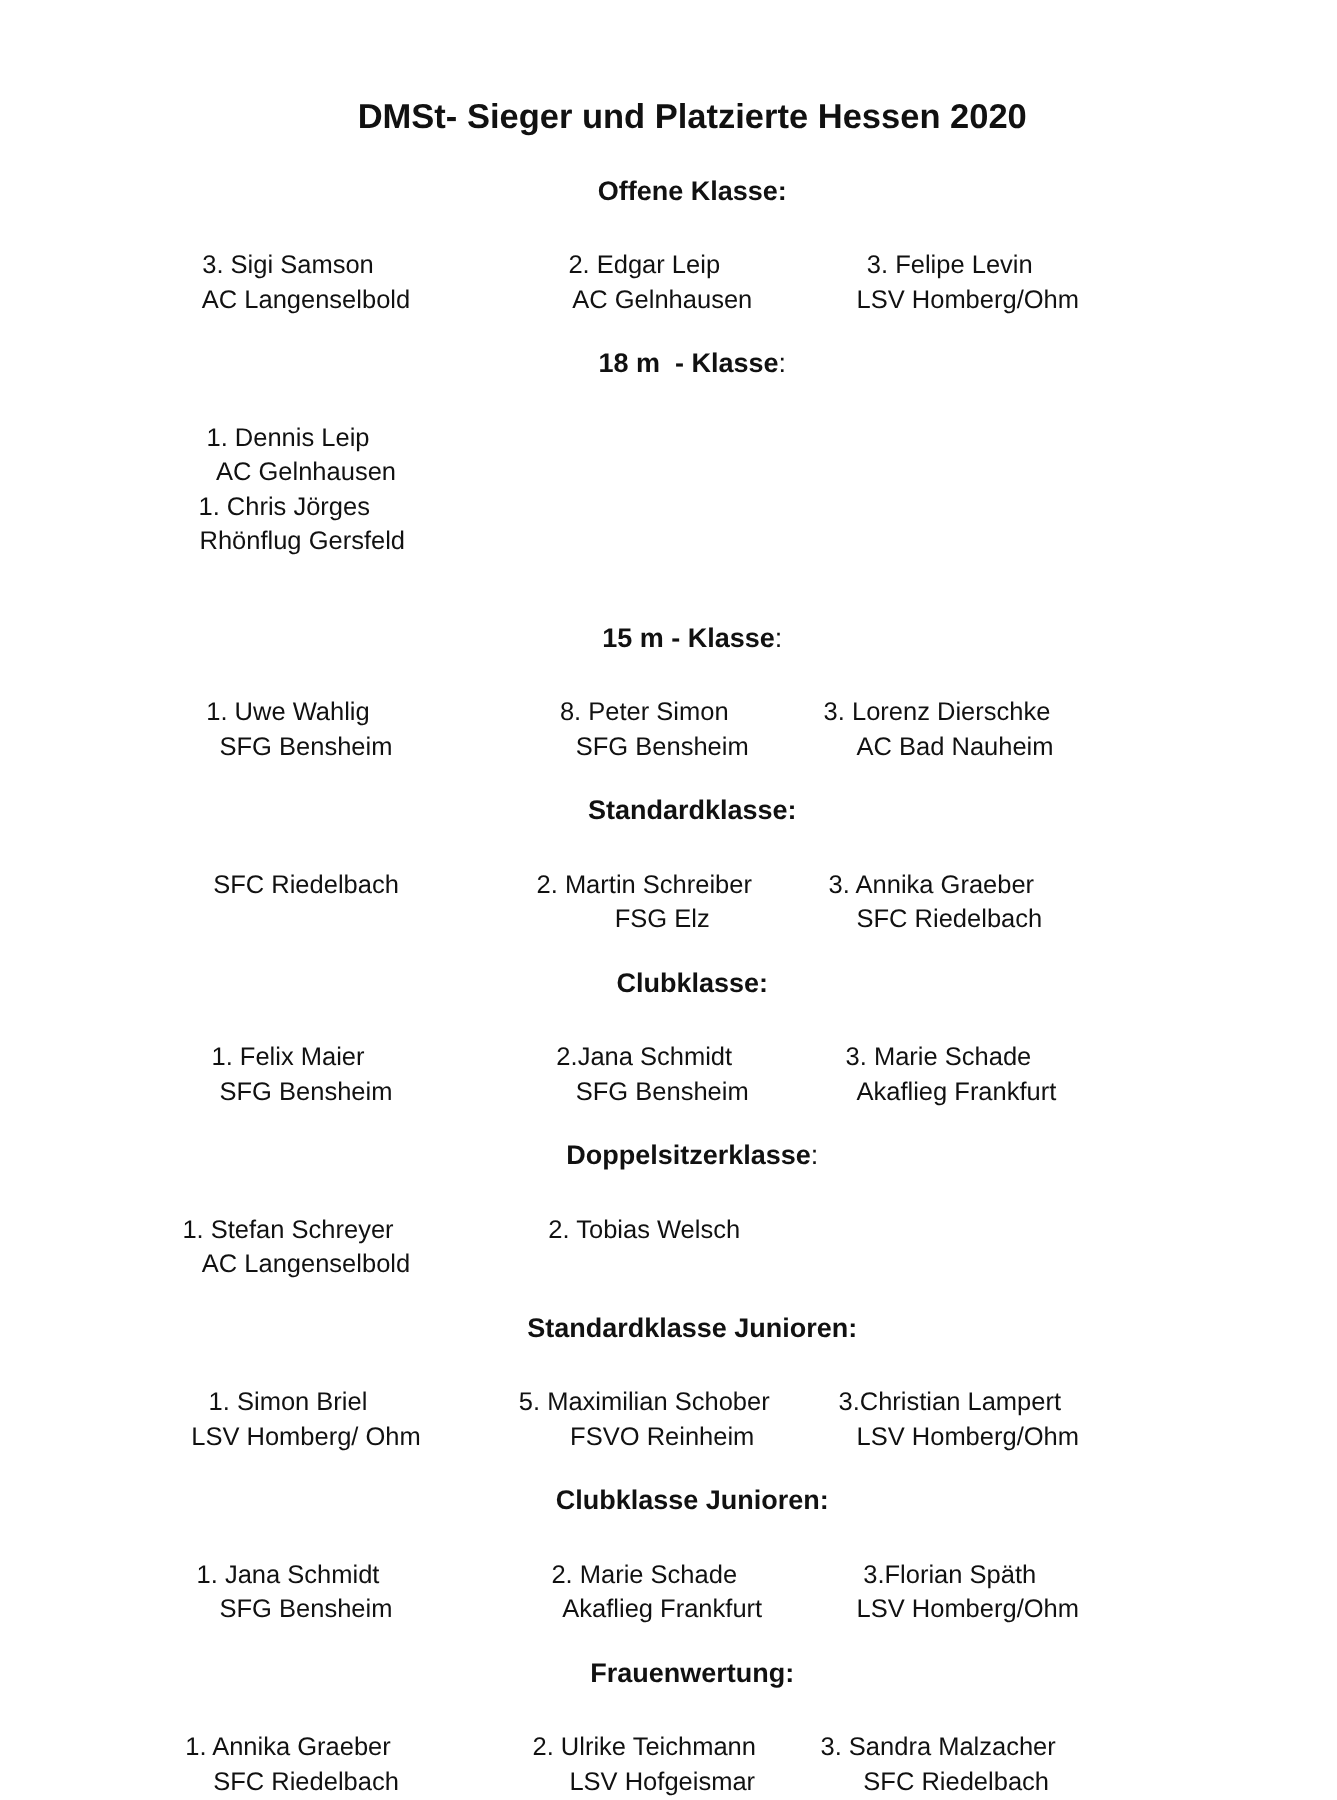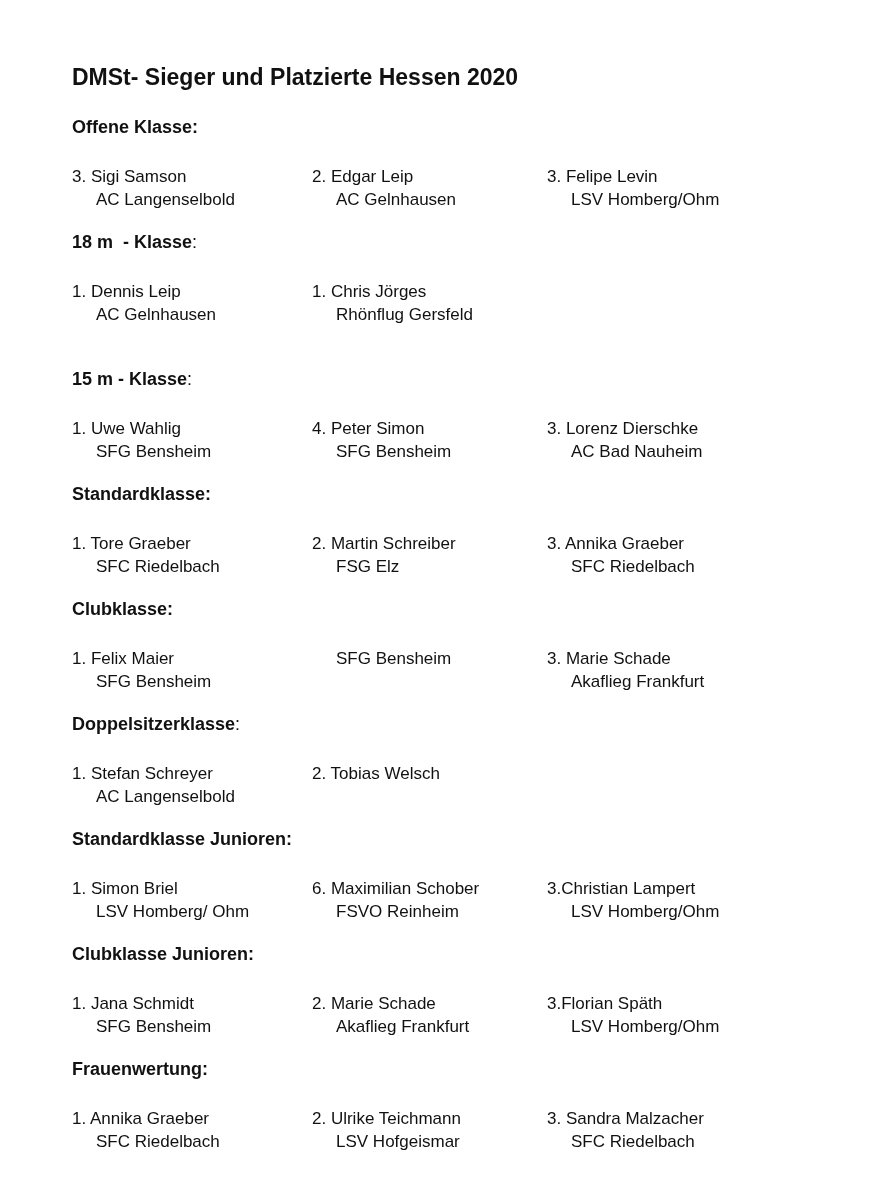--- a/index.html
+++ b/index.html
@@ -13,20 +13,21 @@
     overflow: hidden;
     color: #111111;
     font-family: "Liberation Sans", sans-serif;
   }
   .page {
     box-sizing: border-box;
     width: 891px;
     height: 900px;
     padding: 64px 40px 0 72px;
     background: #ffffff;
+    text-align: center;
   }
   .title {
     font-size: 23px;
     line-height: 27px;
     font-weight: bold;
     margin: 0 0 26px 0;
     white-space: pre-wrap;
   }
   .section-heading {
     font-size: 18px;
@@ -36,20 +37,21 @@
   }
   .section-heading .suffix {
     font-weight: normal;
   }
   .row {
     display: flex;
     margin: 27px 0 21px 0;
   }
   .section.extra-gap .row {
     margin-bottom: 43px;
+    flex-direction: column;
   }
   .entry {
     font-size: 17px;
     line-height: 23px;
     white-space: pre-wrap;
   }
   .entry.col-0 { width: 240px; }
   .entry.col-1 { width: 235px; }
   .entry.col-2 { width: auto; }
   .club {
@@ -74,52 +76,52 @@
         <div class="section-heading"><span>18 m  - Klasse</span><span class="suffix">:</span></div>
         <div class="row">
           <div class="entry col-0"><div class="name">1. Dennis Leip</div><div class="club">AC Gelnhausen</div></div>
           <div class="entry col-1"><div class="name">1. Chris Jörges</div><div class="club">Rhönflug Gersfeld</div></div>
         </div>
       </div>
       <div class="section">
         <div class="section-heading"><span>15 m - Klasse</span><span class="suffix">:</span></div>
         <div class="row">
           <div class="entry col-0"><div class="name">1. Uwe Wahlig</div><div class="club">SFG Bensheim</div></div>
-          <div class="entry col-1"><div class="name">4. Peter Simon</div><div class="club">SFG Bensheim</div></div>
+          <div class="entry col-1"><div class="name">8. Peter Simon</div><div class="club">SFG Bensheim</div></div>
           <div class="entry col-2"><div class="name">3. Lorenz Dierschke</div><div class="club">AC Bad Nauheim</div></div>
         </div>
       </div>
       <div class="section">
         <div class="section-heading"><span>Standardklasse:</span><span class="suffix"></span></div>
         <div class="row">
-          <div class="entry col-0"><div class="name">1. Tore Graeber</div><div class="club">SFC Riedelbach</div></div>
+          <div class="entry col-0"><div class="club">SFC Riedelbach</div></div>
           <div class="entry col-1"><div class="name">2. Martin Schreiber</div><div class="club">FSG Elz</div></div>
           <div class="entry col-2"><div class="name">3. Annika Graeber</div><div class="club">SFC Riedelbach</div></div>
         </div>
       </div>
       <div class="section">
         <div class="section-heading"><span>Clubklasse:</span><span class="suffix"></span></div>
         <div class="row">
           <div class="entry col-0"><div class="name">1. Felix Maier</div><div class="club">SFG Bensheim</div></div>
-          <div class="entry col-1"><div class="club">SFG Bensheim</div></div>
+          <div class="entry col-1"><div class="name">2.Jana Schmidt</div><div class="club">SFG Bensheim</div></div>
           <div class="entry col-2"><div class="name">3. Marie Schade</div><div class="club">Akaflieg Frankfurt</div></div>
         </div>
       </div>
       <div class="section">
         <div class="section-heading"><span>Doppelsitzerklasse</span><span class="suffix">:</span></div>
         <div class="row">
           <div class="entry col-0"><div class="name">1. Stefan Schreyer</div><div class="club">AC Langenselbold</div></div>
           <div class="entry col-1"><div class="name">2. Tobias Welsch</div></div>
         </div>
       </div>
       <div class="section">
         <div class="section-heading"><span>Standardklasse Junioren:</span><span class="suffix"></span></div>
         <div class="row">
           <div class="entry col-0"><div class="name">1. Simon Briel</div><div class="club">LSV Homberg/ Ohm</div></div>
-          <div class="entry col-1"><div class="name">6. Maximilian Schober</div><div class="club">FSVO Reinheim</div></div>
+          <div class="entry col-1"><div class="name">5. Maximilian Schober</div><div class="club">FSVO Reinheim</div></div>
           <div class="entry col-2"><div class="name">3.Christian Lampert</div><div class="club">LSV Homberg/Ohm</div></div>
         </div>
       </div>
       <div class="section">
         <div class="section-heading"><span>Clubklasse Junioren:</span><span class="suffix"></span></div>
         <div class="row">
           <div class="entry col-0"><div class="name">1. Jana Schmidt</div><div class="club">SFG Bensheim</div></div>
           <div class="entry col-1"><div class="name">2. Marie Schade</div><div class="club">Akaflieg Frankfurt</div></div>
           <div class="entry col-2"><div class="name">3.Florian Späth</div><div class="club">LSV Homberg/Ohm</div></div>
         </div>

